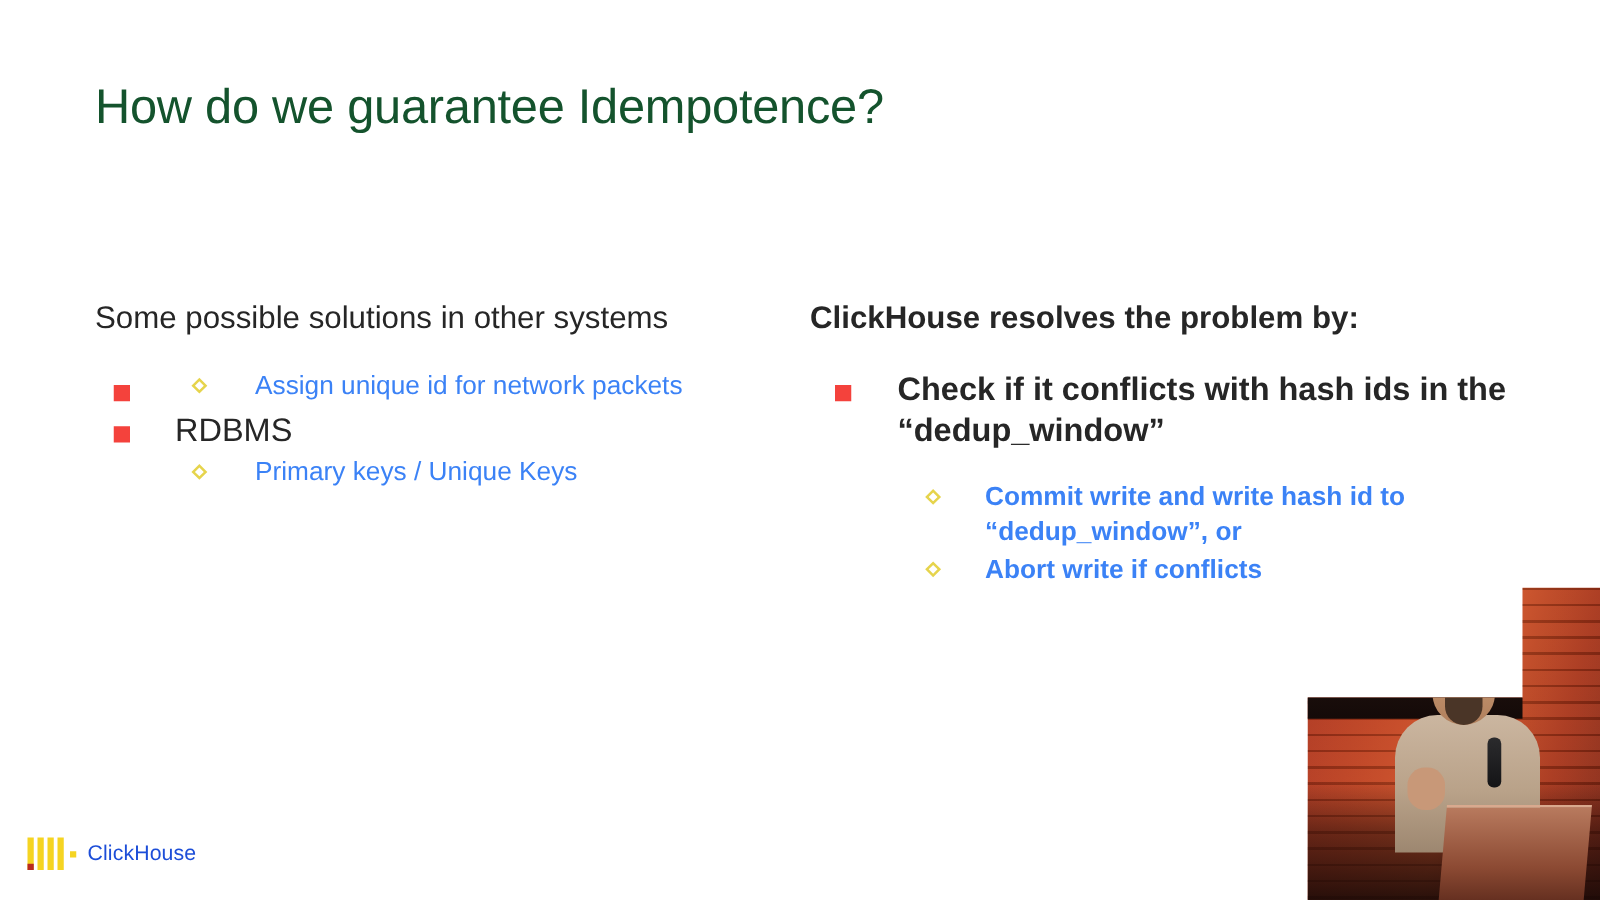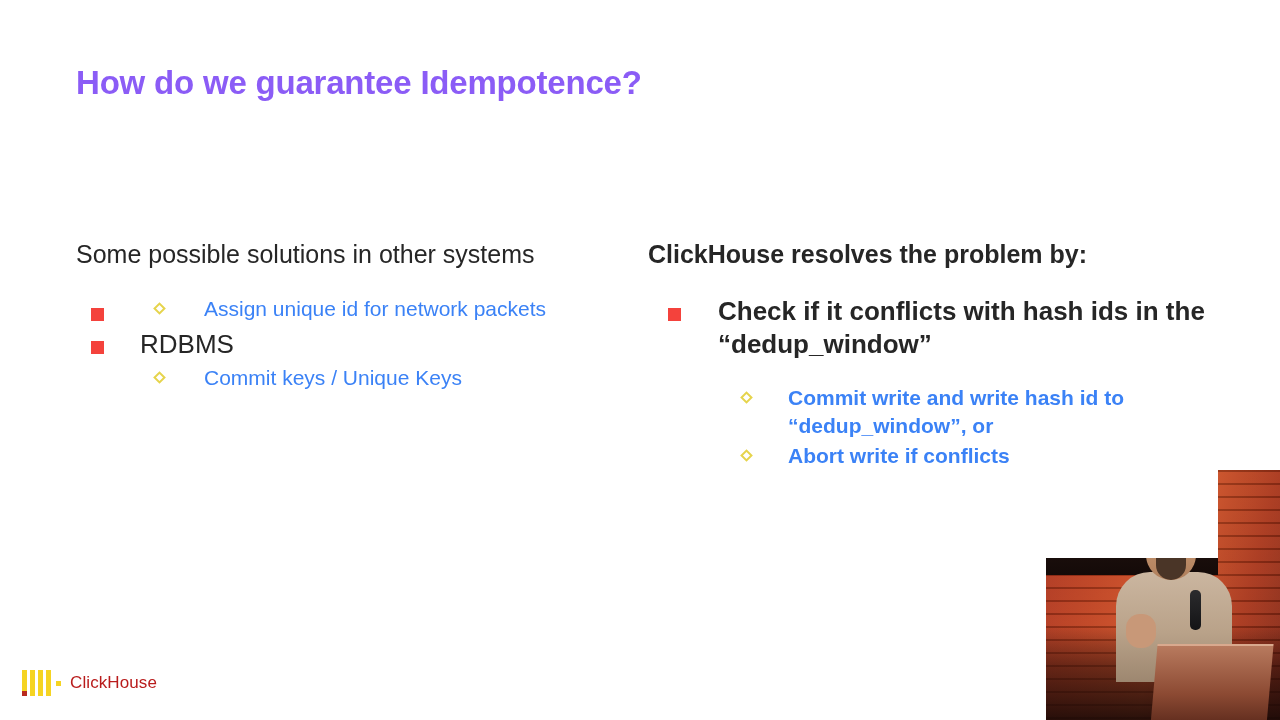--- a/index.html
+++ b/index.html
@@ -19,23 +19,23 @@
     position: absolute;
     inset: 0;
     background: #ffffff;
   }
 
   
   .slide-title {
     position: absolute;
     left: 76px;
     top: 64px;
-    font-size: 33px;
-    font-weight: bold;
-    color: #8b5cf6;
+    font-size: 39px;
+    font-weight: normal;
+    color: #14532d;
     letter-spacing: -0.2px;
     white-space: nowrap;
   }
 
   
   .col {
     position: absolute;
     top: 240px;
   }
   .col-left  { left: 76px;  width: 570px; }
@@ -133,21 +133,21 @@
   }
   .dot {
     width: 5px;
     height: 5px;
     background: #f5d422;
     margin-right: 9px;
     align-self: center;
   }
   .wordmark {
     font-size: 17px;
-    color: #b91c1c;
+    color: #1d4ed8;
     letter-spacing: 0.1px;
   }
 
   
   .cam {
     position: absolute;
     overflow: hidden;
   }
   .cam-strip {
     left: 1218px;
@@ -254,21 +254,21 @@
           </li>
         </ul>
       </li>
 
       <li class="bullet1">
         <span class="sq"></span>
         <span>RDBMS</span>
         <ul class="lvl2">
           <li class="bullet2">
             <span class="dia"></span>
-            <span>Commit keys / Unique Keys</span>
+            <span>Primary keys / Unique Keys</span>
           </li>
         </ul>
       </li>
     </ul>
   </div>
 
   <div class="col col-right">
     <div class="col-heading">ClickHouse resolves the problem by:</div>
 
     <ul class="lvl1">

